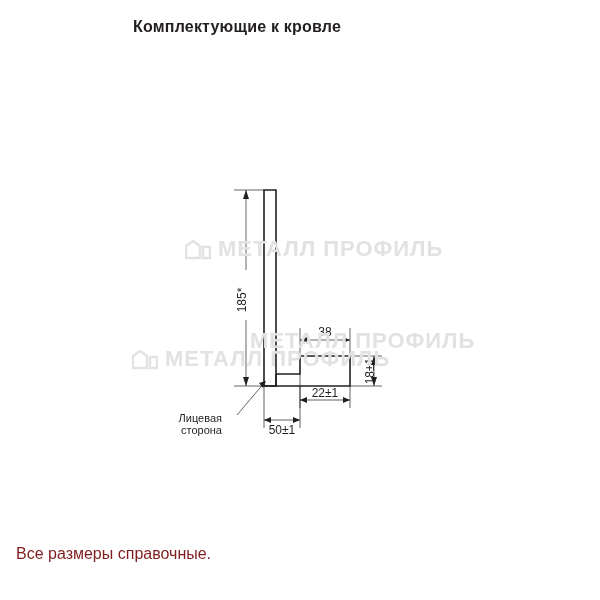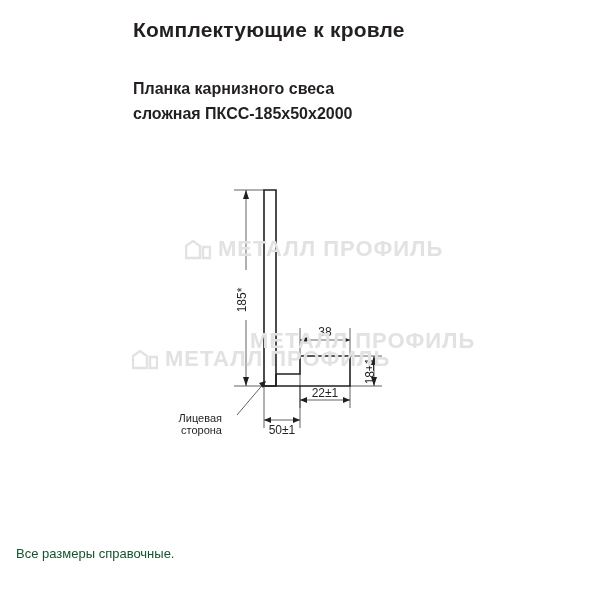--- a/index.html
+++ b/index.html
@@ -16,21 +16,21 @@
     overflow: hidden;
   }
   .page {
     position: absolute;
     inset: 0;
   }
   .title {
     position: absolute;
     left: 133px;
     top: 18px;
-    font-size: 21px;
+    font-size: 16px;
     font-weight: bold;
     letter-spacing: 0.2px;
     color: #231f20;
   }
   .subtitle {
     position: absolute;
     left: 133px;
     top: 76px;
     font-size: 16px;
     font-weight: bold;
@@ -70,23 +70,23 @@
     vertical-align: middle;
     margin-right: 7px;
   }
   .wm-1 { left: 185px; top: 68px; }
   .wm-2 { left: 250px; top: 160px; }
   .wm-3 { left: 132px; top: 178px; }
   .footer {
     position: absolute;
     left: 16px;
     top: 543px;
-    font-size: 13px;
+    font-size: 16px;
     line-height: 21px;
-    color: #14532d;
+    color: #7f1d1d;
   }
   .footer div { white-space: nowrap; }
   svg { display: block; }
   .dim-text {
     font-family: "Liberation Sans", sans-serif;
     font-size: 12px;
     fill: #231f20;
   }
   .note-text {
     font-family: "Liberation Sans", sans-serif;
@@ -94,24 +94,20 @@
     fill: #231f20;
   }
 </style>
 </head>
 <body>
 
 <div class="page">
 
   <div class="title">Комплектующие к кровле</div>
 
-  <div class="subtitle">
-    <span>Планка карнизного свеса</span>
-    <span class="l2">сложная ПКСС-185х50х2000</span>
-  </div>
 
   <div class="drawing">
     <svg width="600" height="360" viewBox="0 0 600 360">
 
       <g fill="none" stroke="#231f20" stroke-width="1.6">
 
         <path d="M 264 40 L 276 40 L 276 236 L 264 236 Z"></path>
 
         <path d="M 264 236 L 350 236 L 350 224"></path>
 

